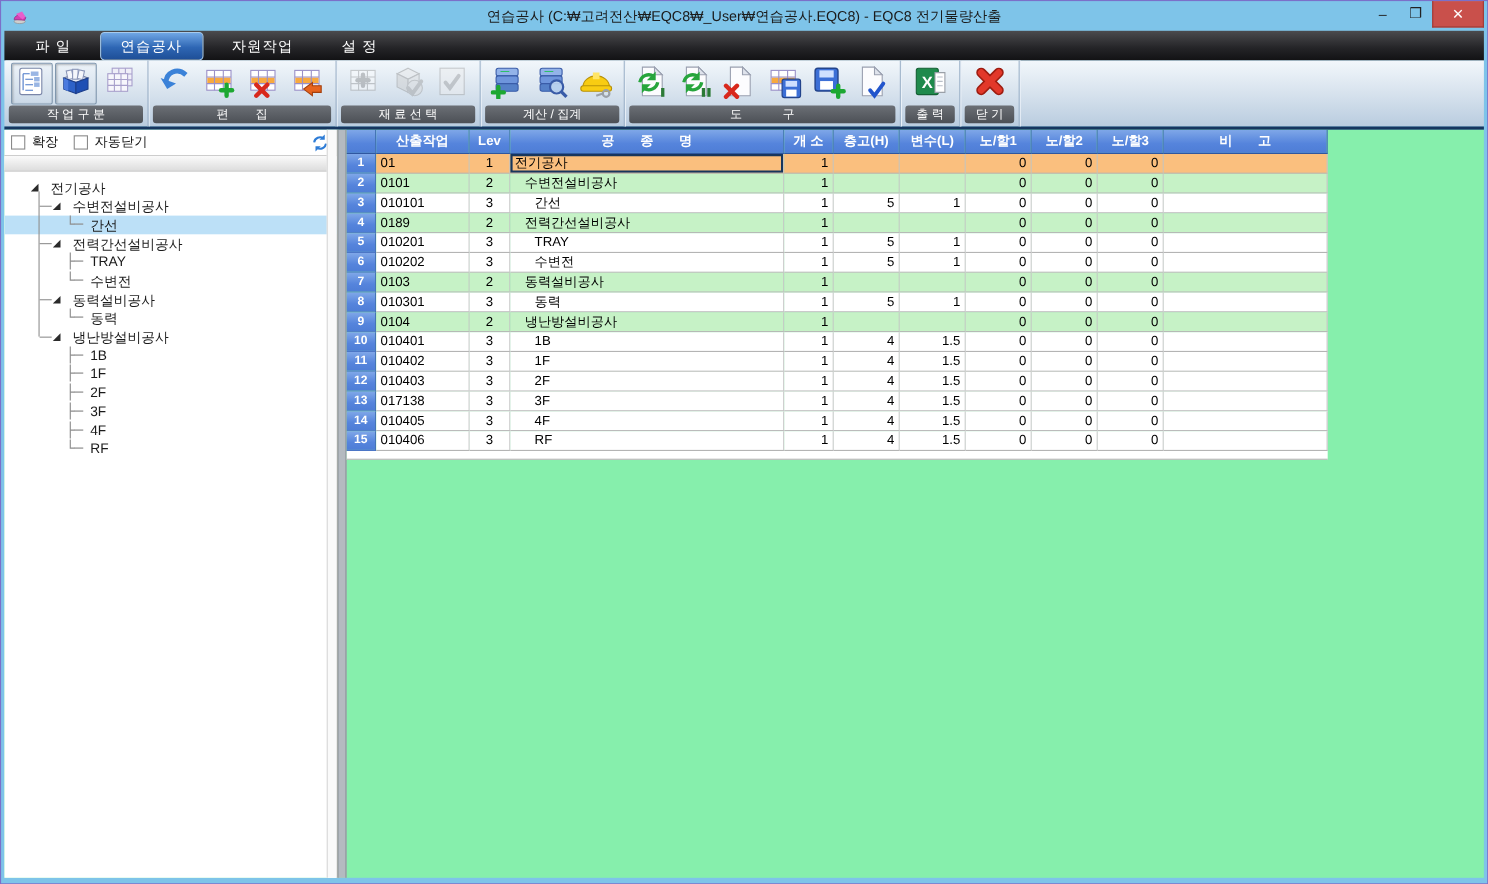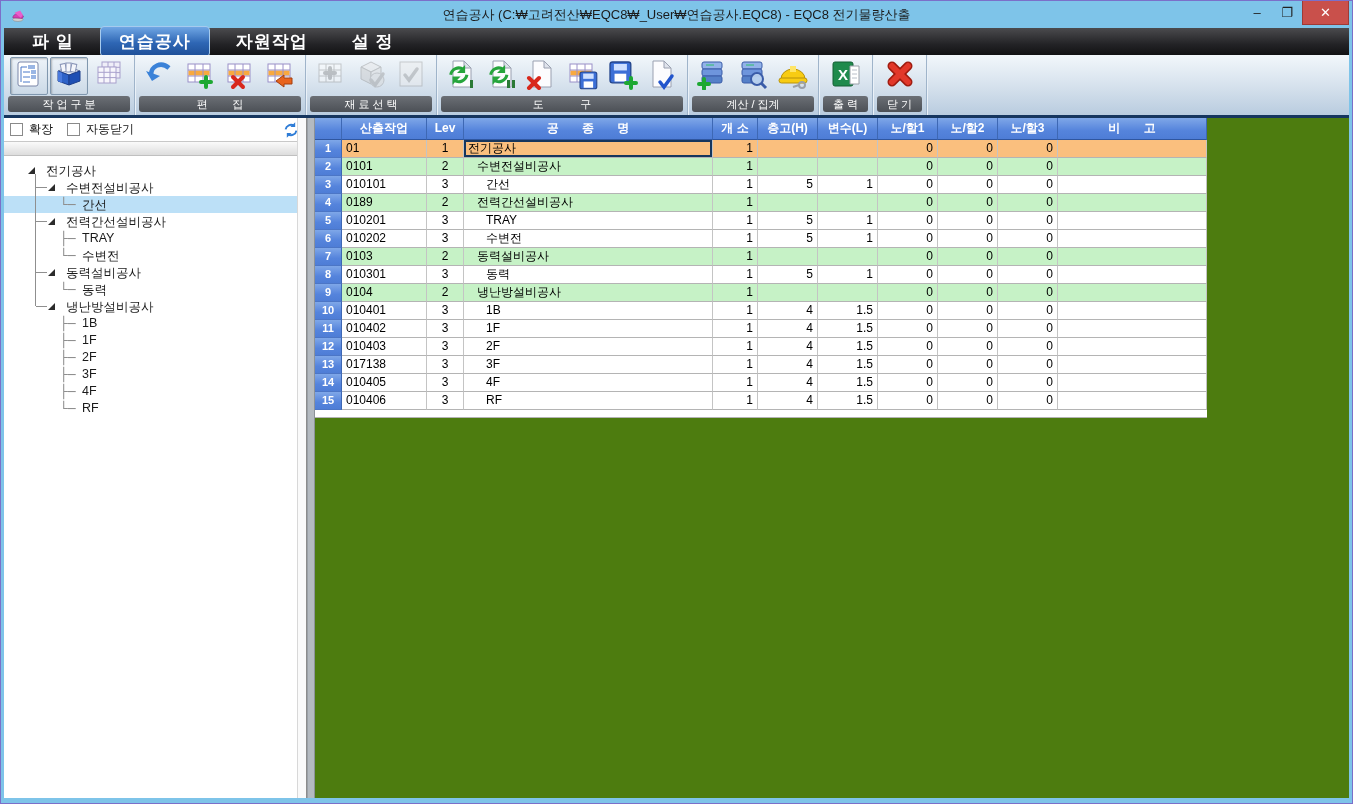--- a/index.html
+++ b/index.html
@@ -13,39 +13,39 @@
   .title-text { position:absolute; left:0; right:0; text-align:center; font-size:13px; color:#1b1b1b; }
   .win-controls { margin-left:auto; display:flex; align-items:flex-start; height:100%; z-index:2; }
   .win-btn { width:30px; height:22px; display:flex; align-items:center; justify-content:center;
              font-size:13px; color:#222; cursor:default; }
   .win-btn.close { width:47px; height:24px; background:#C9504B; color:#fff; font-size:13px;
                    border:1px solid #9E3A36; border-top:none; }
 
   
   .menubar { height:27px; background:linear-gradient(#4B4B4E,#232326 60%,#121214); display:flex;
              align-items:center; padding-left:10px; flex:0 0 auto; }
-  .menu-item { color:#fff; font-size:17px; font-weight:bold; padding:3px 18px; margin-right:8px;
+  .menu-item { color:#fff; font-size:13px; font-weight:normal; padding:3px 18px; margin-right:8px;
                letter-spacing:1px; border-radius:4px; }
   .menu-item.selected { background:linear-gradient(#6FA6E4,#2E66B4 55%,#1E4F97); border:1px solid #A6CBEE; }
 
   
   .toolbar { height:63px; background:linear-gradient(#F2F7FB,#D4E0EC 55%,#B9CCDF); display:flex;
              border-bottom:3px solid #16365F; flex:0 0 auto; }
   .tb-group { display:flex; flex-direction:column; border-right:1px solid #9FB4CA; box-shadow:1px 0 0 #EAF1F8; padding:1px 2px; }
   .tb-icons { display:flex; align-items:center; justify-content:center; flex:1; padding:1px 4px; gap:2px; }
   .tb-btn { width:38px; height:38px; display:flex; align-items:center; justify-content:center; border:1px solid transparent; border-radius:2px; }
   .tb-btn.pressed { background:linear-gradient(#EDF3F9,#CBD9E7); border:1px solid #8097AE; box-shadow:inset 1px 1px 2px rgba(0,0,0,.25); }
   .tb-btn.disabled { opacity:.45; filter:grayscale(1); }
   .tb-btn svg { width:32px; height:32px; }
   .tb-label { height:17px; margin:0 2px 3px 2px; background:linear-gradient(#6B6F75,#4C5056);
               border-radius:3px; color:#fff; font-size:11px; text-align:center; line-height:16px;
               white-space:pre; padding:0 10px; }
 
   
-  .main { flex:1 1 auto; display:flex; background:#4d7c0f; min-height:0; }
+  .main { flex:1 1 auto; display:flex; background:#86efac; min-height:0; }
   .left-panel { width:303px; background:#fff; border-right:1px solid #8C8C8C; display:flex; flex-direction:column; position:relative; }
   .check-row { height:24px; display:flex; align-items:center; gap:6px; padding:0 6px; border-bottom:1px solid #C8C8C8; flex:0 0 auto; }
   .checkbox { width:13px; height:13px; background:#fff; border:1px solid #8A8A8A; flex:0 0 auto; }
   .check-label { font-size:12px; color:#111; margin-right:8px; }
   .refresh { margin-left:auto; width:18px; height:18px; }
   .tree-colhead { height:14px; background:linear-gradient(#FAFAFA,#DDDDDD); border-bottom:1px solid #C0C0C0; flex:0 0 auto; }
   .tree-wrap { flex:1; position:relative; overflow:hidden; padding-top:6px; }
   .tree-scroll { position:absolute; top:0; right:0; bottom:0; width:9px; background:#FAFAFA; border-left:1px solid #D8D8D8; }
   .tree-row { position:relative; height:17px; display:flex; align-items:center; font-size:12.5px; color:#1a1a1a; font-weight:500; }
   .tree-row.selected { background:#BCE0F7; }
@@ -246,20 +246,60 @@
                 <path d="M10 17 l4 5 8-11" stroke="#9a9a9a" stroke-width="3.5" fill="none" stroke-linecap="round"></path>
               </svg></span>
           </div>
         </div>
         <div class="tb-label">재 료 선 택</div>
       </div>
       <div class="tb-group">
         <div class="tb-icons">
           <div class="tb-btn">
             <span><svg viewBox="0 0 32 32">
+                <g stroke="#3A5CA8">
+                  <rect x="5" y="4" width="20" height="7" rx="2" fill="#93B3E9"></rect>
+                  <rect x="5" y="11" width="20" height="7" rx="2" fill="#6E95DC"></rect>
+                  <rect x="5" y="18" width="20" height="7" rx="2" fill="#5580C8"></rect>
+                  <line x1="9" y1="7" x2="17" y2="7" stroke="#2EC06A"></line>
+                </g>
+                <g stroke="#1DA832" stroke-width="4" stroke-linecap="round">
+                  <line x1="7" y1="21" x2="7" y2="31"></line>
+                  <line x1="2" y1="26" x2="12" y2="26"></line>
+                </g>
+              </svg></span>
+          </div>
+          <div class="tb-btn">
+            <span><svg viewBox="0 0 32 32">
+                <g stroke="#3A5CA8">
+                  <rect x="5" y="4" width="20" height="7" rx="2" fill="#93B3E9"></rect>
+                  <rect x="5" y="11" width="20" height="7" rx="2" fill="#6E95DC"></rect>
+                  <rect x="5" y="18" width="20" height="7" rx="2" fill="#5580C8"></rect>
+                  <line x1="9" y1="7" x2="17" y2="7" stroke="#2EC06A"></line>
+                </g>
+                <circle cx="20" cy="21" r="6" fill="#cfe4f8" fill-opacity=".8" stroke="#3A5CA8" stroke-width="2"></circle>
+                <line x1="24" y1="25" x2="29" y2="30" stroke="#3A5CA8" stroke-width="3"></line>
+              </svg></span>
+          </div>
+          <div class="tb-btn">
+            <span><svg viewBox="0 0 32 32">
+                <path d="M4 21a12 10 0 0 1 24 0z" fill="#F8CC12" stroke="#B8920A"></path>
+                <rect x="2" y="20" width="28" height="5" rx="2.5" fill="#F8CC12" stroke="#B8920A"></rect>
+                <path d="M13 8h6v6h-6z" fill="#FFE566"></path>
+                <circle cx="25" cy="27" r="3" fill="none" stroke="#9aa0a8" stroke-width="2"></circle>
+                <line x1="22" y1="27" x2="16" y2="29" stroke="#9aa0a8" stroke-width="2"></line>
+              </svg></span>
+          </div>
+        </div>
+        <div class="tb-label">계산 / 집계</div>
+      </div>
+      <div class="tb-group">
+        <div class="tb-icons">
+          <div class="tb-btn">
+            <span><svg viewBox="0 0 32 32">
                 <path d="M7 3h11l7 7v19H7z" fill="#fcfcfe" stroke="#9aa0b0"></path>
                 <path d="M18 3l7 7h-7z" fill="#dfe3ec" stroke="#9aa0b0"></path>
                 <g transform="translate(2,6) scale(0.9)">
                   <path d="M3 12a9 9 0 0 1 14-6" stroke="#27A53C" stroke-width="3.4" fill="none"></path>
                   <path d="M19 1v9h-9z" fill="#27A53C"></path>
                   <path d="M21 12a9 9 0 0 1-14 6" stroke="#27A53C" stroke-width="3.4" fill="none"></path>
                   <path d="M5 23v-9h9z" fill="#27A53C"></path>
                 </g>
                 <rect x="24" y="22" width="3" height="8" fill="#2b7a36"></rect>
               </svg></span>
@@ -320,60 +360,20 @@
           </div>
           <div class="tb-btn">
             <span><svg viewBox="0 0 32 32">
                 <path d="M7 3h11l7 7v19H7z" fill="#fcfcfe" stroke="#9aa0b0"></path>
                 <path d="M18 3l7 7h-7z" fill="#dfe3ec" stroke="#9aa0b0"></path>
                 <path d="M14 24 l4 5 8-11" stroke="#2255CC" stroke-width="3.5" fill="none" stroke-linecap="round"></path>
               </svg></span>
           </div>
         </div>
         <div class="tb-label">도            구</div>
-      </div>
-      <div class="tb-group">
-        <div class="tb-icons">
-          <div class="tb-btn">
-            <span><svg viewBox="0 0 32 32">
-                <g stroke="#3A5CA8">
-                  <rect x="5" y="4" width="20" height="7" rx="2" fill="#93B3E9"></rect>
-                  <rect x="5" y="11" width="20" height="7" rx="2" fill="#6E95DC"></rect>
-                  <rect x="5" y="18" width="20" height="7" rx="2" fill="#5580C8"></rect>
-                  <line x1="9" y1="7" x2="17" y2="7" stroke="#2EC06A"></line>
-                </g>
-                <g stroke="#1DA832" stroke-width="4" stroke-linecap="round">
-                  <line x1="7" y1="21" x2="7" y2="31"></line>
-                  <line x1="2" y1="26" x2="12" y2="26"></line>
-                </g>
-              </svg></span>
-          </div>
-          <div class="tb-btn">
-            <span><svg viewBox="0 0 32 32">
-                <g stroke="#3A5CA8">
-                  <rect x="5" y="4" width="20" height="7" rx="2" fill="#93B3E9"></rect>
-                  <rect x="5" y="11" width="20" height="7" rx="2" fill="#6E95DC"></rect>
-                  <rect x="5" y="18" width="20" height="7" rx="2" fill="#5580C8"></rect>
-                  <line x1="9" y1="7" x2="17" y2="7" stroke="#2EC06A"></line>
-                </g>
-                <circle cx="20" cy="21" r="6" fill="#cfe4f8" fill-opacity=".8" stroke="#3A5CA8" stroke-width="2"></circle>
-                <line x1="24" y1="25" x2="29" y2="30" stroke="#3A5CA8" stroke-width="3"></line>
-              </svg></span>
-          </div>
-          <div class="tb-btn">
-            <span><svg viewBox="0 0 32 32">
-                <path d="M4 21a12 10 0 0 1 24 0z" fill="#F8CC12" stroke="#B8920A"></path>
-                <rect x="2" y="20" width="28" height="5" rx="2.5" fill="#F8CC12" stroke="#B8920A"></rect>
-                <path d="M13 8h6v6h-6z" fill="#FFE566"></path>
-                <circle cx="25" cy="27" r="3" fill="none" stroke="#9aa0a8" stroke-width="2"></circle>
-                <line x1="22" y1="27" x2="16" y2="29" stroke="#9aa0a8" stroke-width="2"></line>
-              </svg></span>
-          </div>
-        </div>
-        <div class="tb-label">계산 / 집계</div>
       </div>
       <div class="tb-group">
         <div class="tb-icons">
           <div class="tb-btn">
             <span><svg viewBox="0 0 32 32">
                 <rect x="3" y="4" width="20" height="24" rx="2" fill="#1F8A4C" stroke="#146034"></rect>
                 <path d="M20 8h9v18h-9z" fill="#fff" stroke="#9aa0a8"></path>
                 <g stroke="#b8bec8">
                   <line x1="22" y1="12" x2="27" y2="12"></line>
                   <line x1="22" y1="16" x2="27" y2="16"></line>

